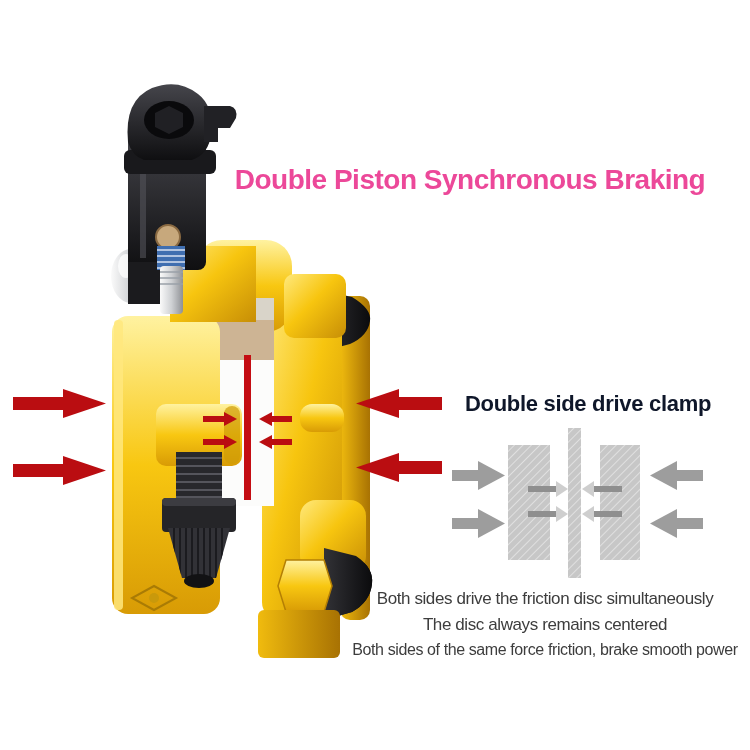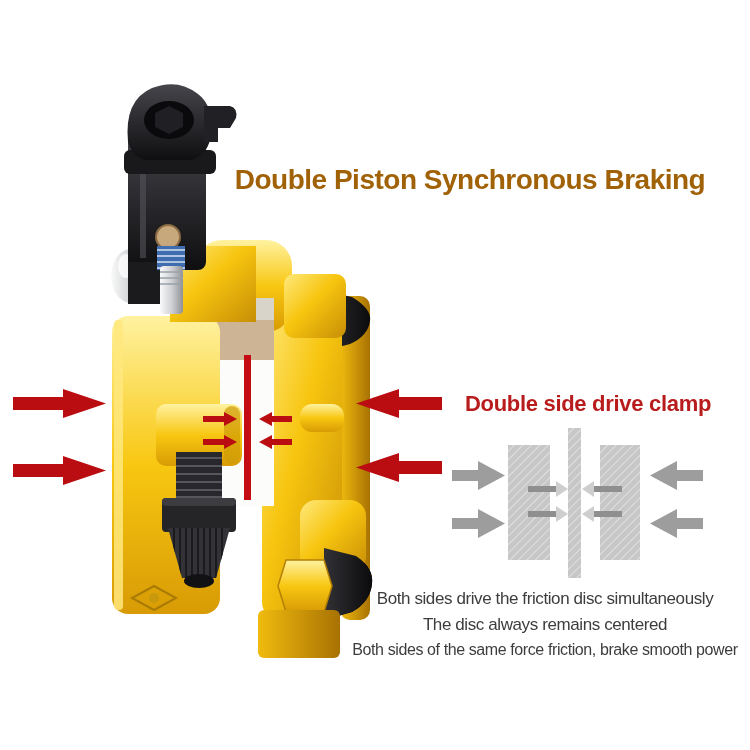--- a/index.html
+++ b/index.html
@@ -236,19 +236,19 @@
           <polygon points="594,481 594,497 582,489" fill="#cecece"></polygon>
         </g>
         <g>
           <rect x="594" y="511" width="28" height="6" fill="#8f8f8f"></rect>
           <polygon points="594,506 594,522 582,514" fill="#cecece"></polygon>
         </g>
       </g>
     </g>
   </svg>
 
-  <div id="title" class="abs" style="color: #a16207;">Double Piston Synchronous Braking</div>
-  <div id="callout" class="abs" style="color: #b91c1c;">Double side drive clamp</div>
+  <div id="title" class="abs" style="color: #ec4899;">Double Piston Synchronous Braking</div>
+  <div id="callout" class="abs" style="color: #0f172a;">Double side drive clamp</div>
   <div id="fn1" class="abs footnote" style="color: rgb(61, 61, 61);">Both sides drive the friction disc simultaneously</div>
   <div id="fn2" class="abs footnote" style="color: rgb(61, 61, 61);">The disc always remains centered</div>
   <div id="fn3" class="abs footnote" style="color: rgb(61, 61, 61);">Both sides of the same force friction, brake smooth power</div>
 
 </div>
 
 </body></html>

